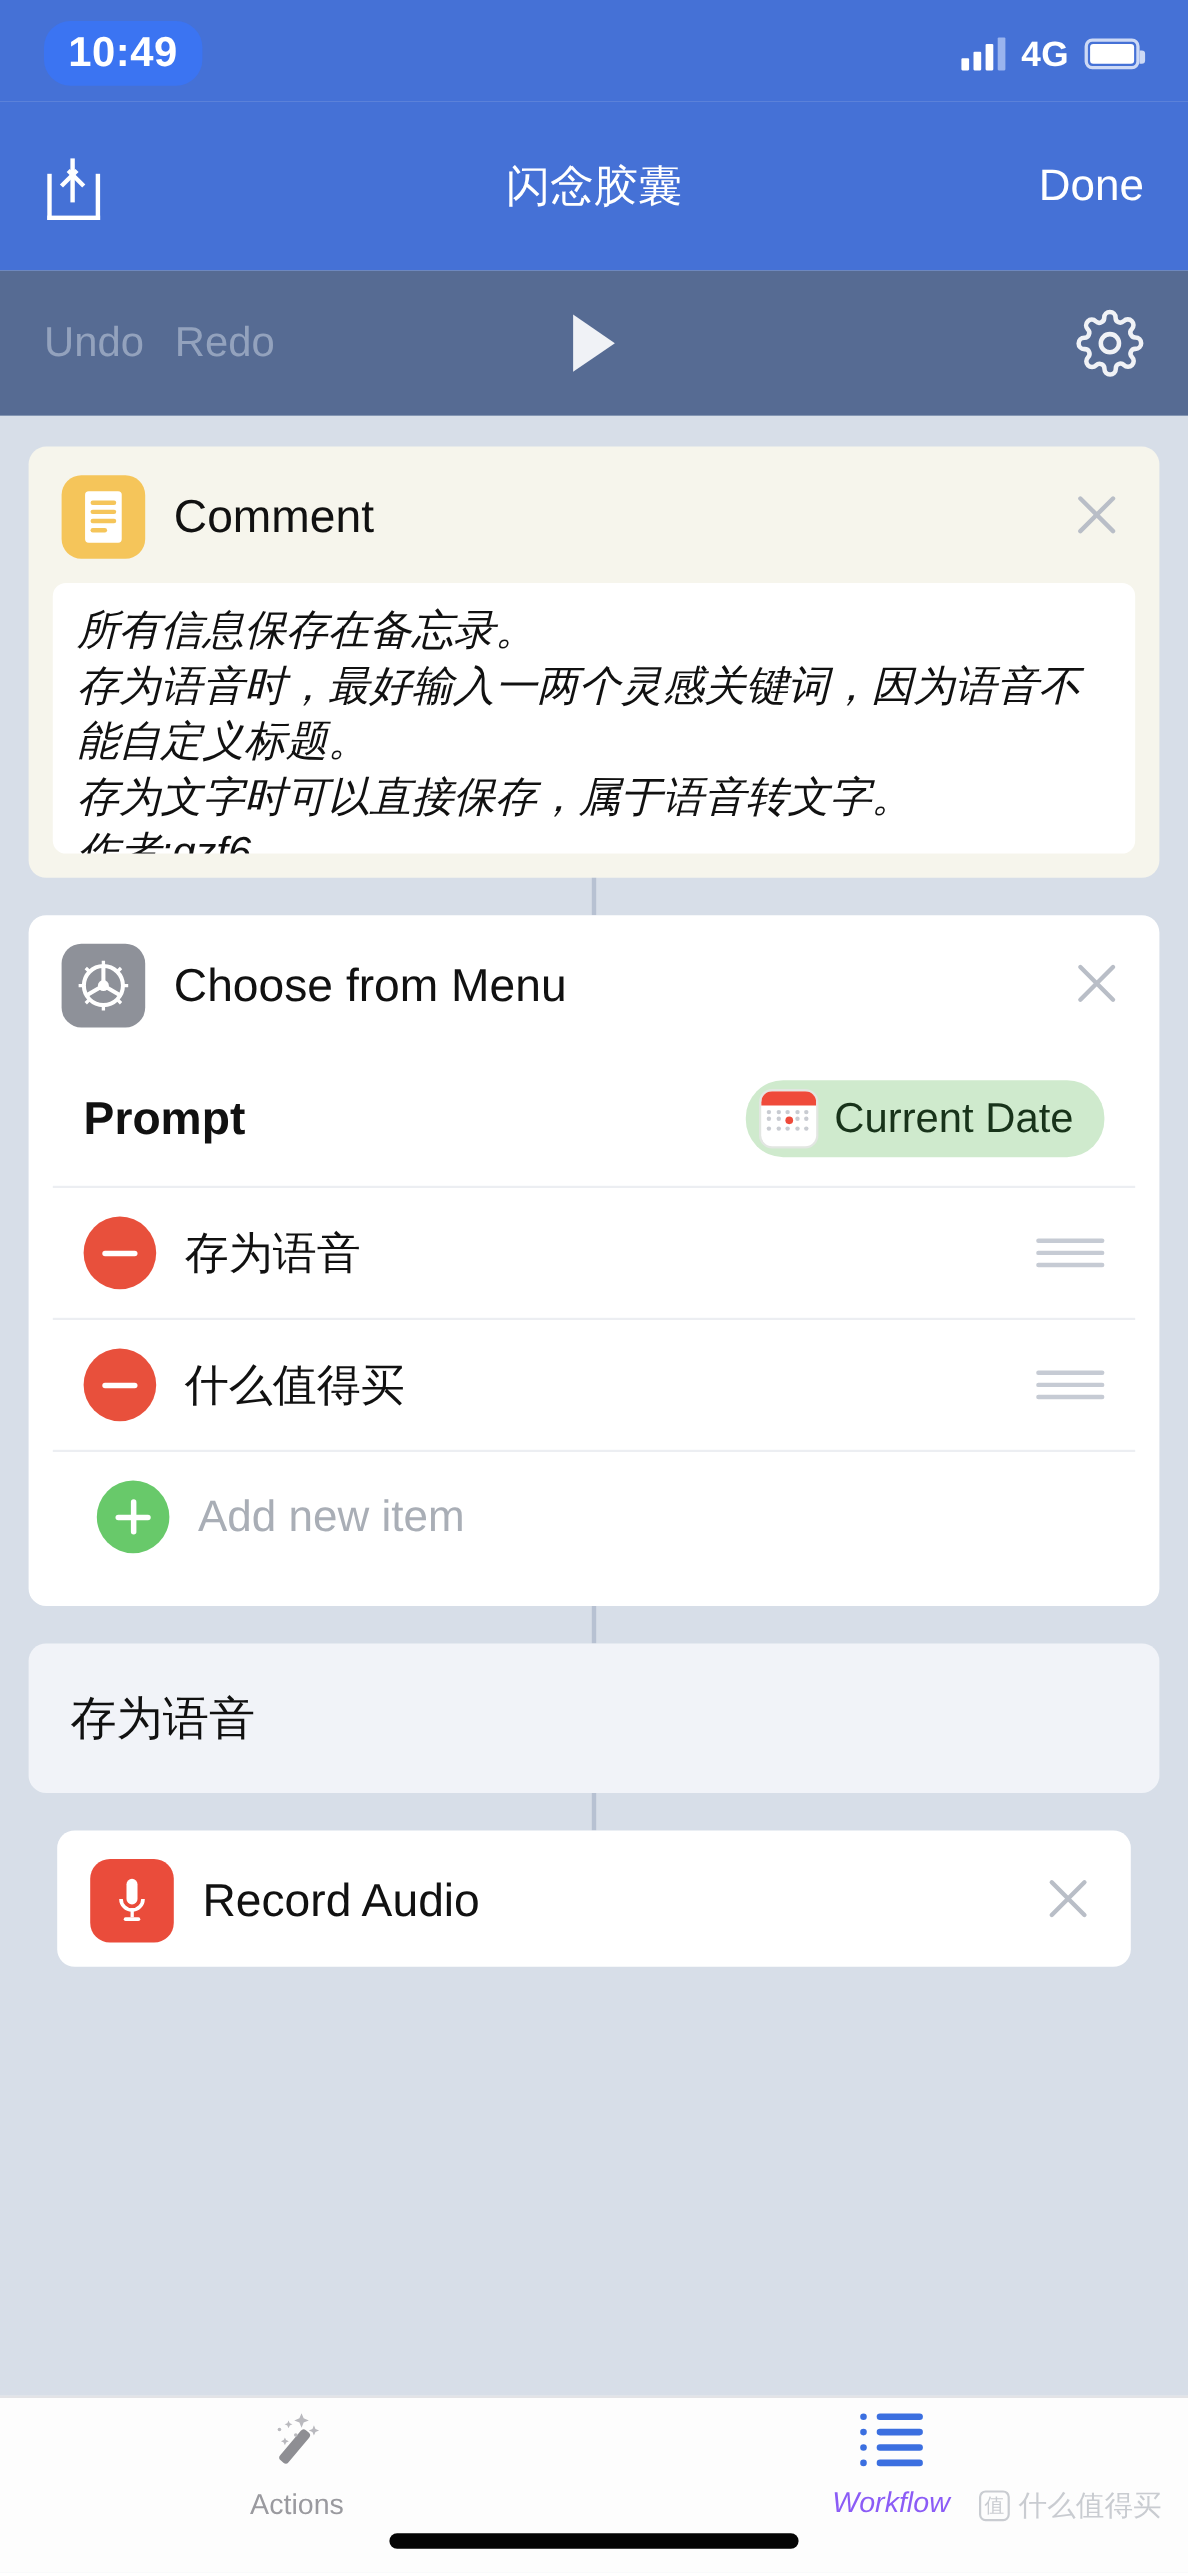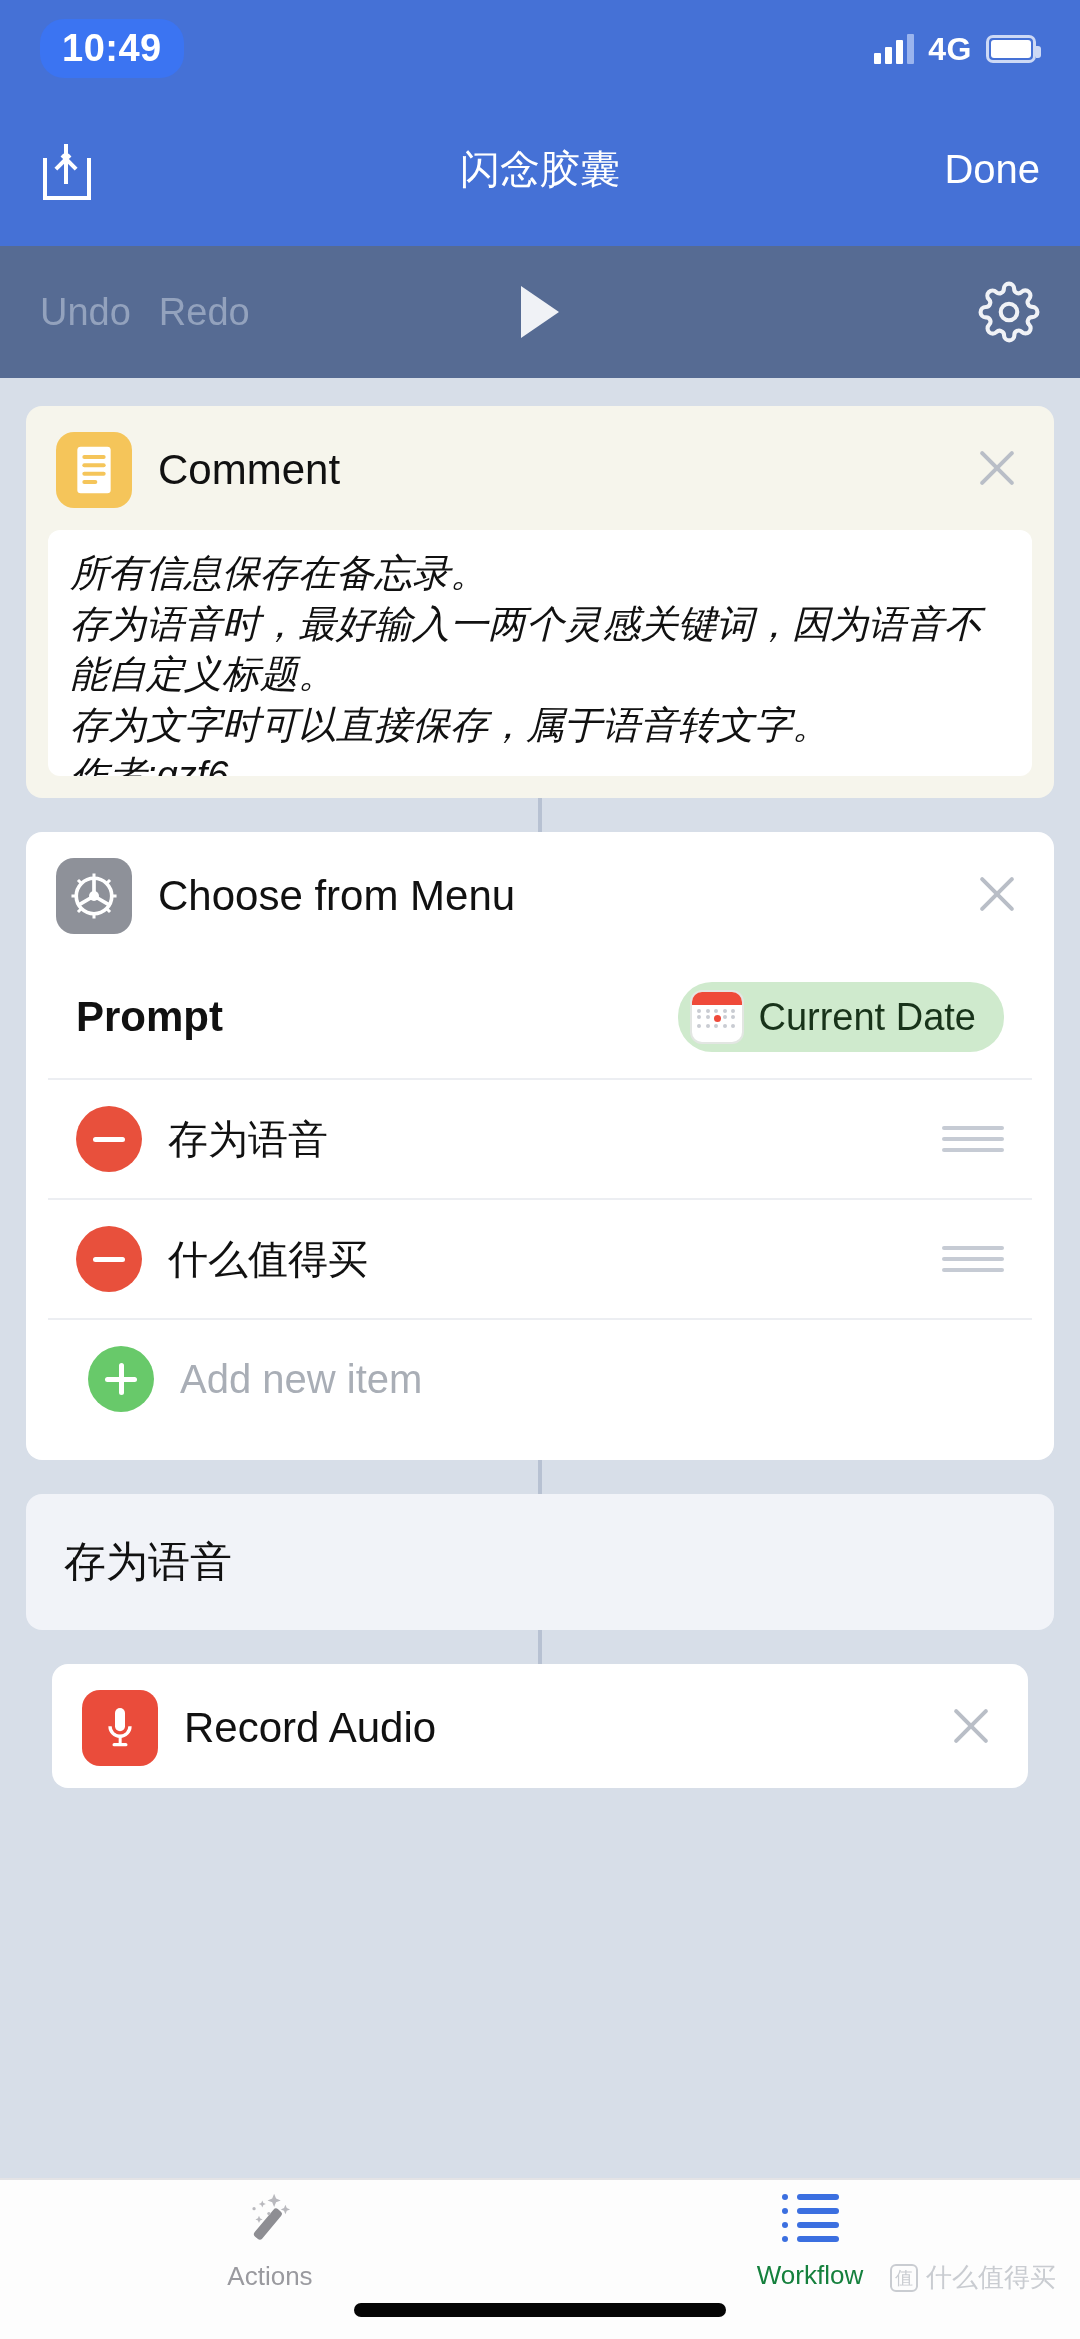--- a/index.html
+++ b/index.html
@@ -206,21 +206,21 @@
     background:#fdfdfd; border-top:2px solid #e3e3e6;
     display:flex;
   }
   .tab{
     flex:1; display:flex; flex-direction:column;
     align-items:center; justify-content:center; gap:10px;
     padding-bottom:42px;
   }
   .tab-label{ font-size:26px; }
   .tab.inactive .tab-label{ color:#9a9a9f; }
-  .tab.active .tab-label{ color:#15803d; }
+  .tab.active .tab-label{ color:#8b5cf6;font-style:italic; }
   .list-icon i{ display:flex; align-items:center; gap:9px; margin:8px 0; }
   .list-icon i b{ width:6px; height:6px; background:#3b6fe0; border-radius:50%; display:block;}
   .list-icon i s{ width:42px; height:6px; background:#3b6fe0; border-radius:3px; display:block; text-decoration:none;}
   .home-indicator{
     position:absolute; bottom:22px; left:50%; transform:translateX(-50%);
     width:372px; height:14px; background:#050505; border-radius:7px;
   }
   .watermark{
     position:absolute; right:24px; bottom:44px;
     color:#c9ccd1; font-size:26px; display:flex; align-items:center; gap:8px;

